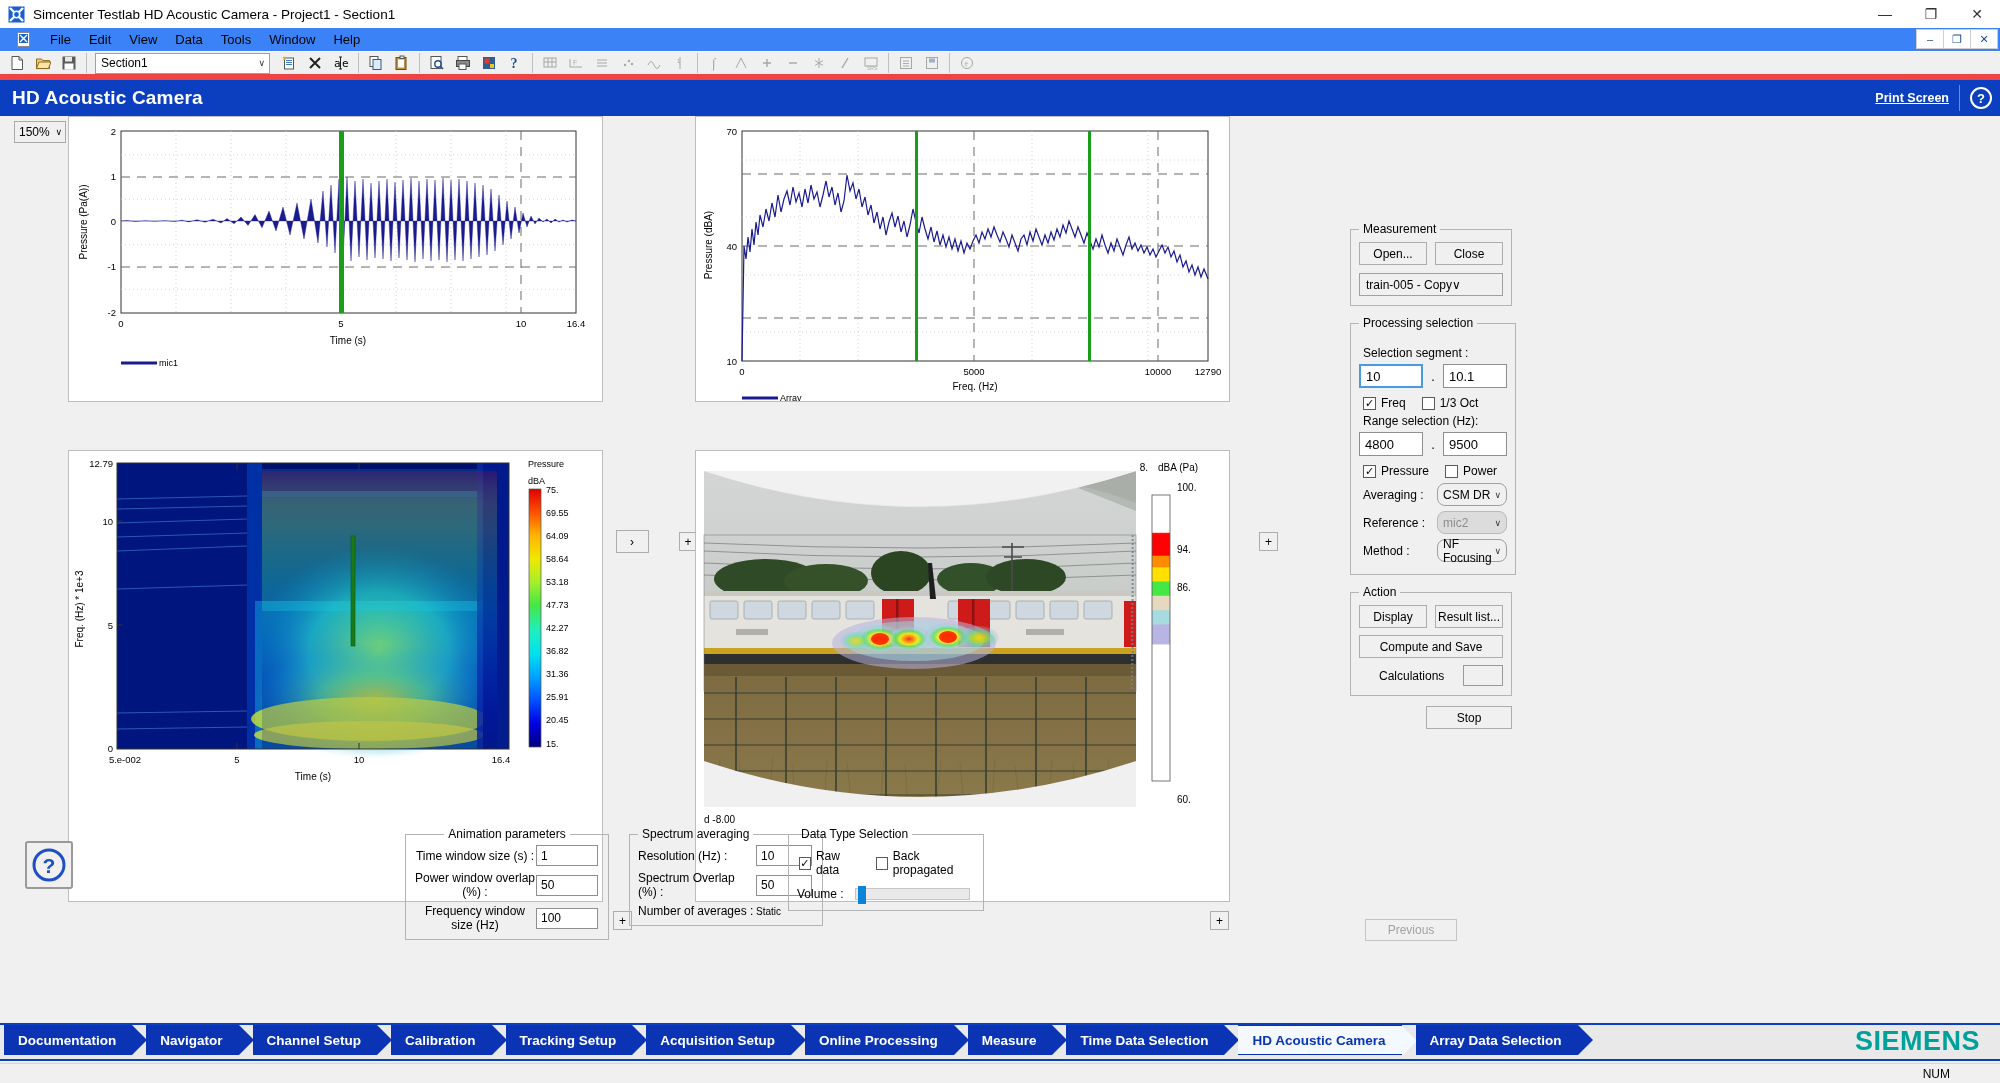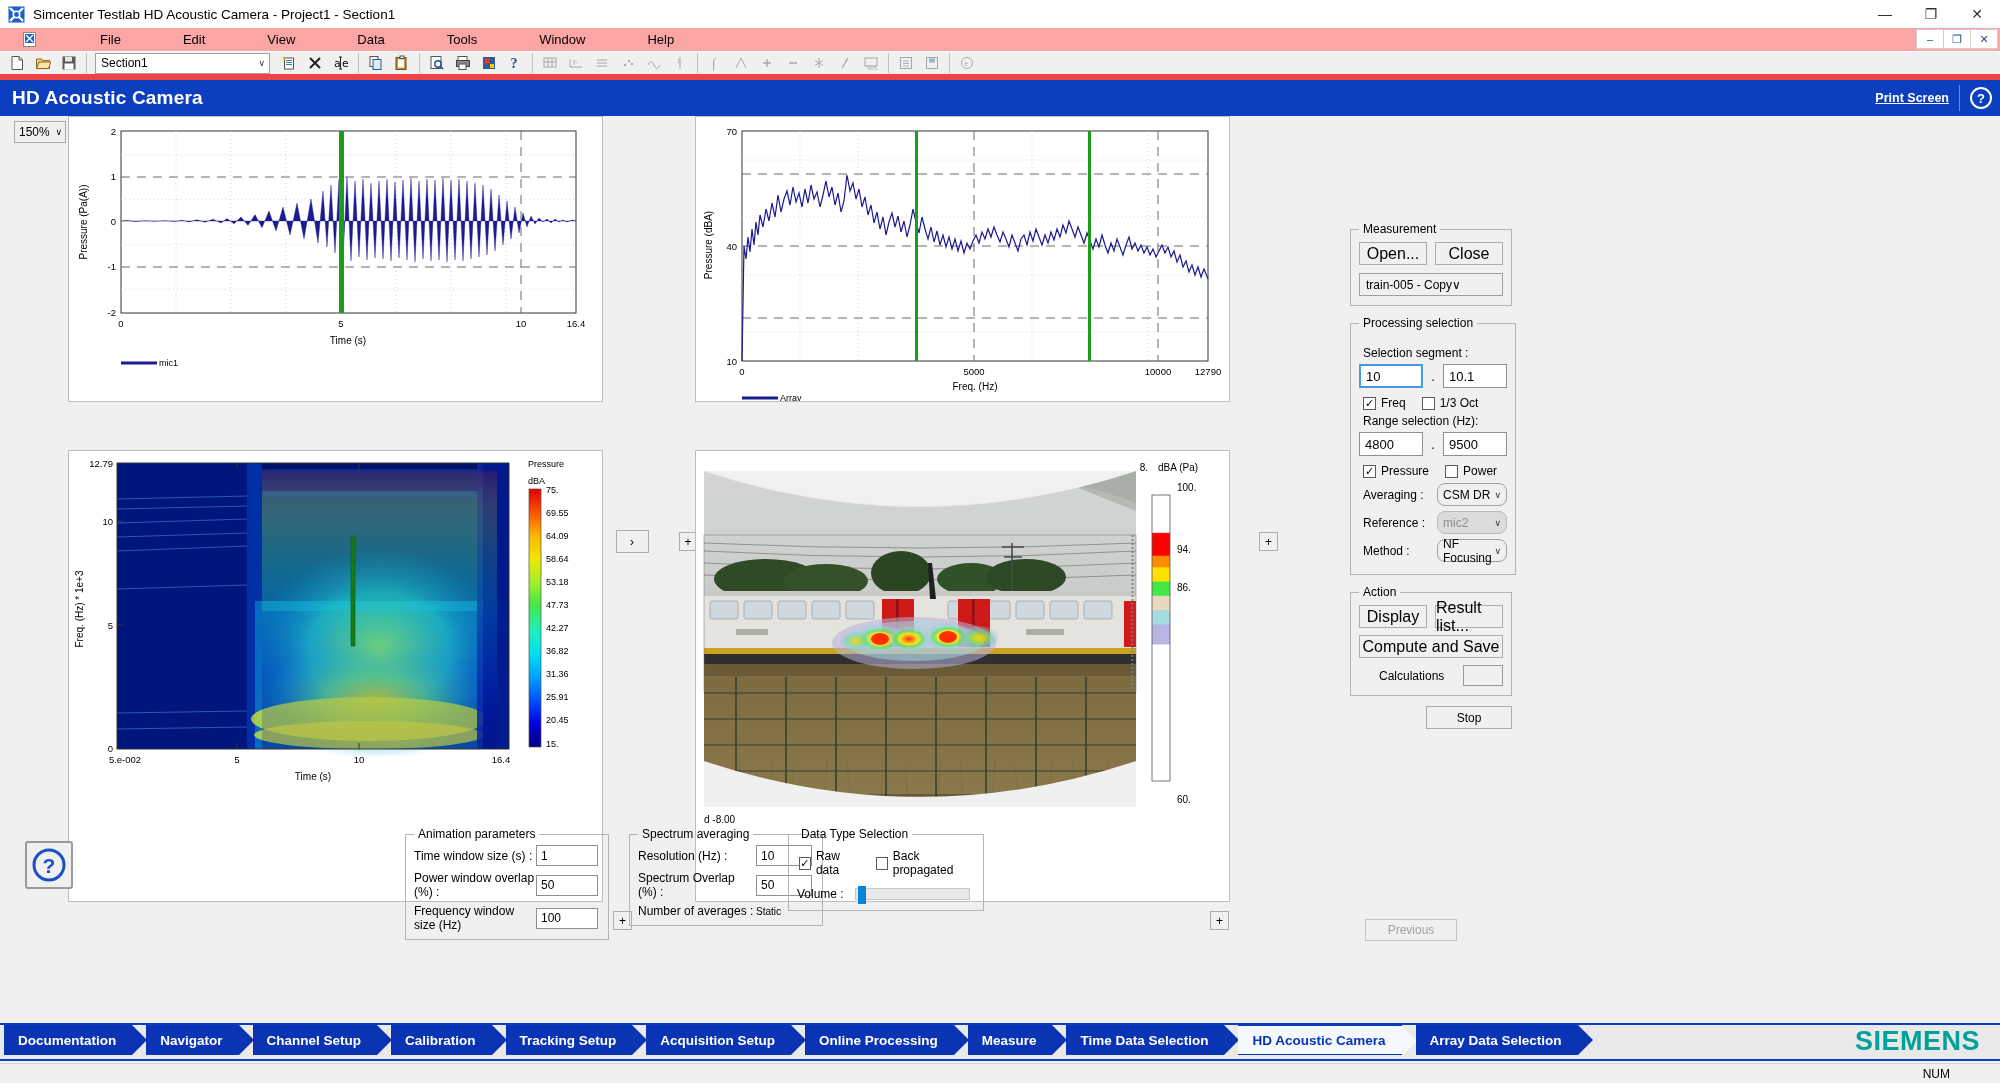--- a/index.html
+++ b/index.html
@@ -22,22 +22,22 @@
     width:17px;height:17px;margin-right:8px;flex:0 0 auto;
     display:flex;align-items:center;justify-content:center;
   }
   .titlebar .ttext{ font-size:13.5px; color:#000; }
   .wbtns{ position:absolute; right:0; top:0; height:28px; display:flex; }
   .wbtn{ width:46px;height:28px;display:flex;align-items:center;justify-content:center;
     font-size:14px;color:#333; }
 
   
   .menubar{
-    height:24px; background:#fca5a5; display:flex; align-items:center;
-    padding-left:22px; position:relative; border-bottom:1px solid #fff;gap:44px;
+    height:24px; background:#3b82f6; display:flex; align-items:center;
+    padding-left:16px; position:relative; border-bottom:1px solid #fff;
   }
   .mdocicon{ width:17px;height:17px; margin-right:8px; display:flex;align-items:center;justify-content:center;}
   .menubar .mi{ padding:2px 9px; font-size:13px; cursor:default; }
   .mdibtns{ position:absolute; right:2px; top:1px; display:flex; }
   .mdibtn{ width:28px;height:20px;border:1px solid #cfcfcf;background:#fff;
     display:flex;align-items:center;justify-content:center;font-size:11px;color:#1b4f8a;margin-left:-1px;}
 
   
   .toolbar{
     height:28px; background:#f0f0f0; display:flex; align-items:center;
@@ -110,21 +110,21 @@
   
   .rightcol{ position:absolute; left:1350px; top:106px; width:162px; }
   fieldset.grp{
     border:1px solid #b4b4b4; margin:0 0 10px 0; padding:6px 8px 9px 8px;
     background:transparent;
   }
   fieldset.grp > legend{ font-size:12px; padding:0 4px; }
   .btnrow{ display:flex; gap:8px; }
   .wbtn2{
     flex:1; height:23px; background:#f0f0f0; border:1px solid #adadad;
-    font-size:16px; display:flex;align-items:center;justify-content:center;
+    font-size:12px; display:flex;align-items:center;justify-content:center;
     font-family:"Liberation Sans",sans-serif;
   }
   .fullsel{
     margin-top:8px;width:100%;height:23px;background:#f0f0f0;border:1px solid #a0a0a0;
     display:flex;align-items:center;padding-left:6px;font-size:12px;position:relative;
   }
   .lblsm{ font-size:12px; margin:4px 0 4px 4px; }
   .twoin{ display:flex; align-items:center; gap:0; }
   .txin{
     height:24px;background:#fff;border:1px solid #8f8f8f;
@@ -987,21 +987,21 @@
       </div>
     </fieldset>
 
     <div class="stopwrap">
       <div class="stopbtn">Stop</div>
     </div>
   </div>
 
   <div class="prevbtn">Previous</div>
 
-  <fieldset class="bp grp" style="left:405px;top:711px;width:204px;padding:4px 8px 7px 8px;">
+  <fieldset class="bp grp" style="left:405px;top:711px;width:204px;padding:4px 8px 7px 8px;text-align:center;">
     <legend>Animation parameters</legend>
     <div class="prow">
       <span class="plab" style="width:122px;">Time window size (s) :</span>
       <span class="pin" style="width:62px;">1</span>
     </div>
     <div class="prow">
       <span class="plab" style="width:122px;">Power window overlap (%) :</span>
       <span class="pin" style="width:62px;">50</span>
     </div>
     <div class="prow" style="margin-bottom:0;">

